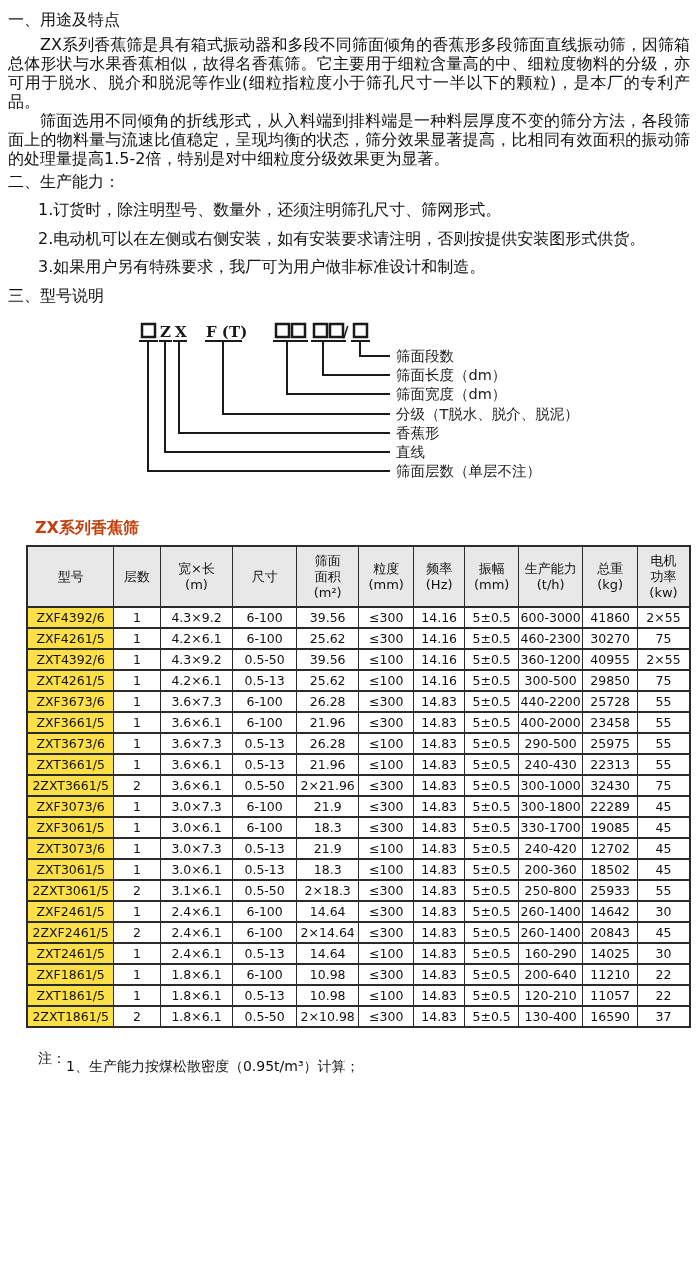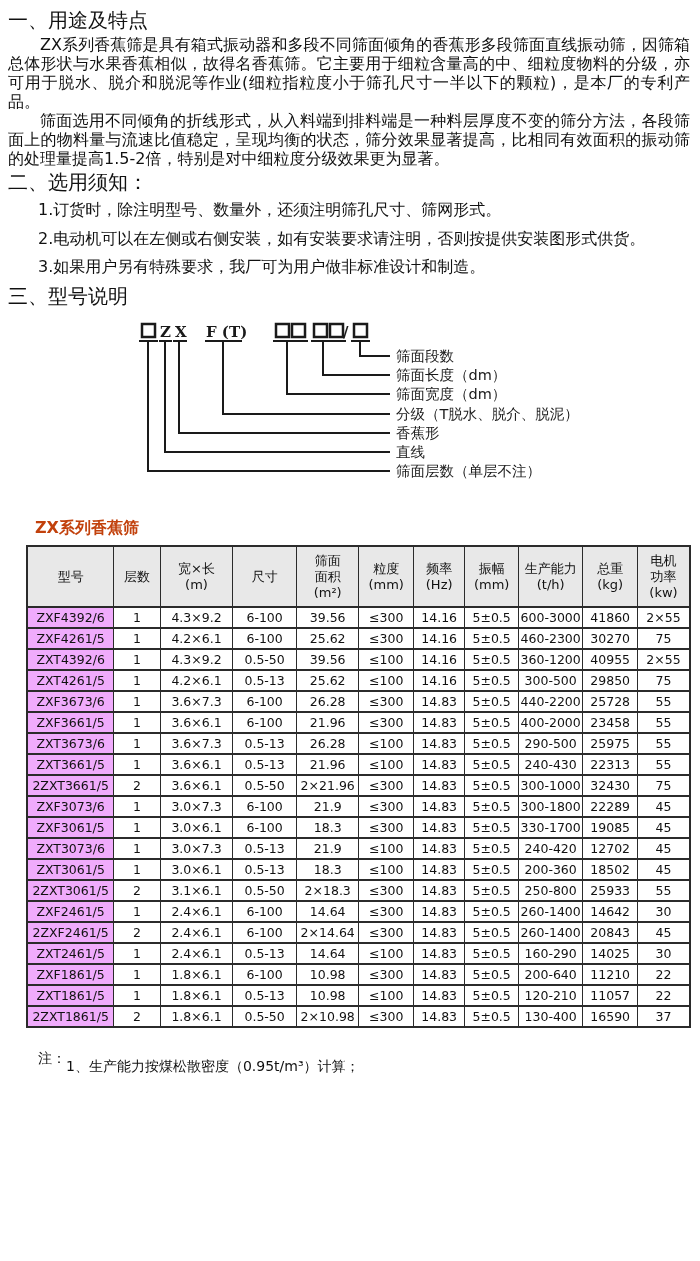--- a/index.html
+++ b/index.html
@@ -6,21 +6,21 @@
   html,body { background:#ffffff; }
   body {
     width:700px; height:1261px;
     font-family:"DejaVu Sans","Liberation Sans",sans-serif;
     color:#1a1a1a;
     overflow:hidden;
   }
   .doc { padding:6px 8px 0 8px; }
 
   
-  .sec-heading { font-size:20px; line-height:28.5px; color:#111; }
+  .sec-heading { font-size:16px; line-height:28.5px; color:#111; }
   .para {
     font-size:16px; line-height:19px;
     text-align:justify; text-indent:2em; color:#111;
     padding-right:2px;
   }
   .list-item {
     font-size:16px; line-height:28.5px;
     padding-left:30px; color:#111;
   }
 
@@ -53,41 +53,41 @@
     text-align:center; vertical-align:middle;
     padding:0 1px;
     overflow:hidden; white-space:nowrap;
   }
   table.spec thead th {
     background:#e8e8e8;
     height:61px; font-weight:normal; font-size:13px;
   }
   table.spec thead th div { line-height:16px; }
   table.spec tbody td { height:21px; background:#ffffff; }
-  table.spec tbody td.model-col { background:#f0abfc; }
+  table.spec tbody td.model-col { background:#fde047; }
 
   
   .notes {
     margin:16px 0 0 30px;
     font-size:14px; line-height:28px; color:#111;
     display:flex; align-items:flex-start;
   }
   .notes .prefix { flex:0 0 auto; }
   .note-items { flex:1 1 auto;margin-top:8px; }
 </style>
 </head>
 <body>
 
 <div class="doc">
 
   <div class="sec-heading">一、用途及特点</div>
   <div class="para">ZX系列香蕉筛是具有箱式振动器和多段不同筛面倾角的香蕉形多段筛面直线振动筛，因筛箱总体形状与水果香蕉相似，故得名香蕉筛。它主要用于细粒含量高的中、细粒度物料的分级，亦可用于脱水、脱介和脱泥等作业(细粒指粒度小于筛孔尺寸一半以下的颗粒)，是本厂的专利产品。</div>
   <div class="para">筛面选用不同倾角的折线形式，从入料端到排料端是一种料层厚度不变的筛分方法，各段筛面上的物料量与流速比值稳定，呈现均衡的状态，筛分效果显著提高，比相同有效面积的振动筛的处理量提高1.5-2倍，特别是对中细粒度分级效果更为显著。</div>
 
-  <div class="sec-heading">二、选用须知：</div>
+  <div class="sec-heading">二、生产能力：</div>
   <div class="list-item">1.订货时，除注明型号、数量外，还须注明筛孔尺寸、筛网形式。</div>
   <div class="list-item">2.电动机可以在左侧或右侧安装，如有安装要求请注明，否则按提供安装图形式供货。</div>
   <div class="list-item">3.如果用户另有特殊要求，我厂可为用户做非标准设计和制造。</div>
 
   <div class="sec-heading">三、型号说明</div>
 
   <div class="diagram-wrap">
     <svg width="684" height="178" viewBox="0 0 684 178">
 
       <rect class="dbox" x="134" y="10" width="13" height="13"></rect>

